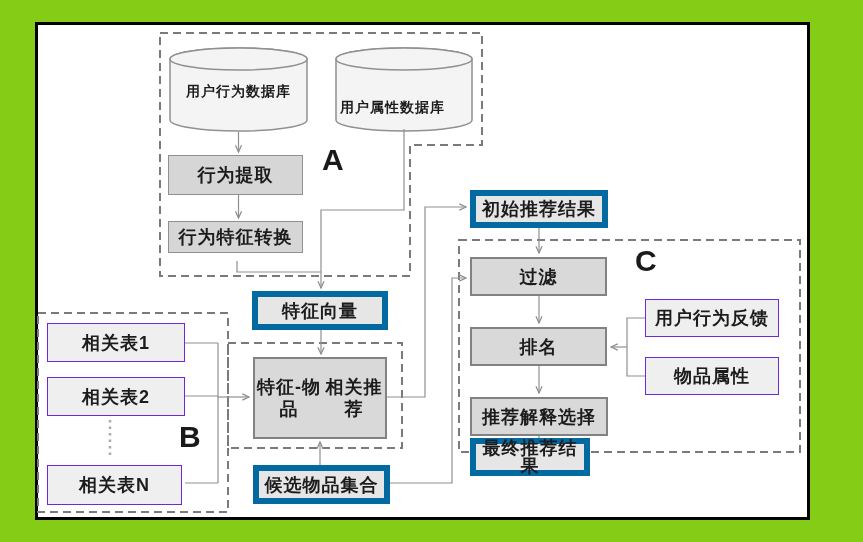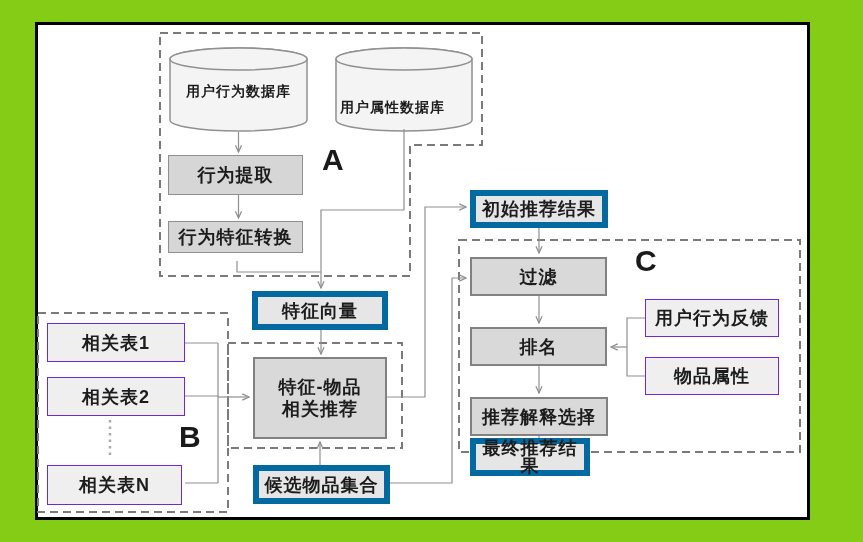--- a/index.html
+++ b/index.html
@@ -21,21 +21,21 @@
   .shadeC{background:#d9d9d9;border:2px solid #828282;}      
   .light {background:#e6e6e6;border:6px solid #0369a1;}      
   .lighter{background:#efefef;border:1px solid #6d28d9;}     
   .cyl-label{
     position:absolute;display:flex;align-items:center;justify-content:center;
     font-size:14px;font-weight:bold;letter-spacing:1px;
   }
   .region-label{
     position:absolute;font-size:30px;font-weight:bold;color:#1a1a1a;
   }
-  .twoline{flex-direction:column;line-height:22px;}
+  .twoline{flex-direction:row;line-height:22px;}
 </style>
 </head>
 <body>
 
 <div id="stage">
   <div id="frame"></div>
 
   <svg class="layer" width="863" height="542" viewBox="0 0 863 542">
     <defs>
       <marker id="arr" viewBox="0 0 10 8" refX="8.5" refY="4" markerWidth="9" markerHeight="8" orient="auto" markerUnits="userSpaceOnUse">

